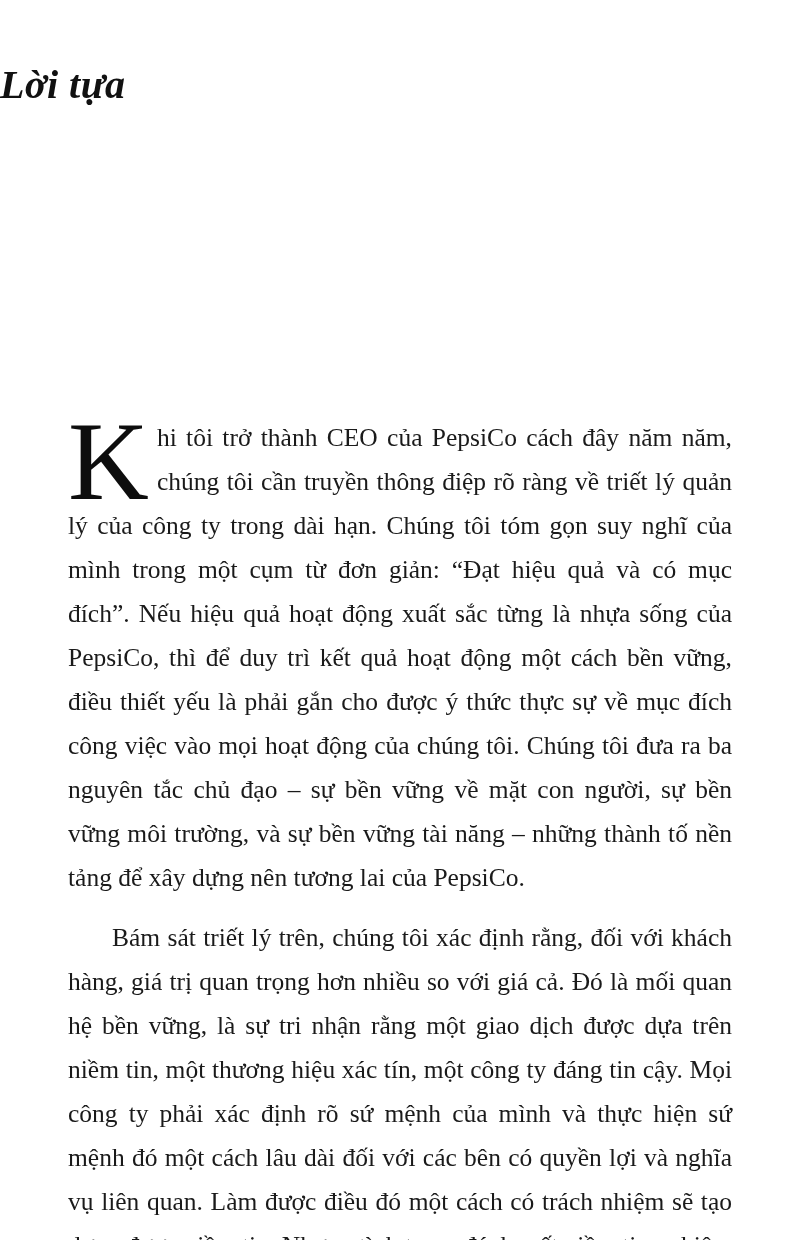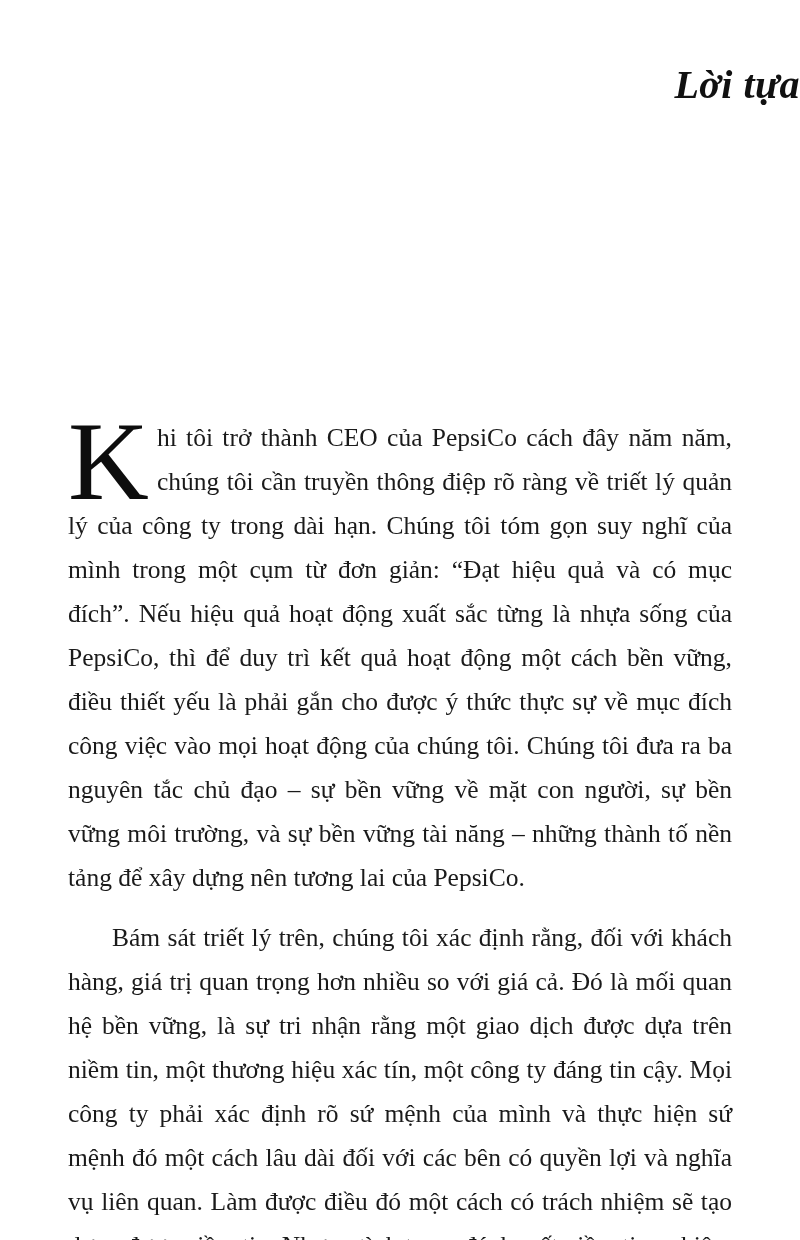--- a/index.html
+++ b/index.html
@@ -21,21 +21,21 @@
     height: 1240px;
     box-sizing: border-box;
     overflow: hidden;
   }
 
   .chapter-title {
     position: absolute;
     top: 34px;
     left: 0;
     width: 800px;
-    text-align: right;
+    text-align: left;
     font-style: italic;
     font-size: 40px;
     letter-spacing: 0.5px;
     color: #111111;
     font-family: "Liberation Serif", "DejaVu Serif", serif;
   }
 
   .body-area {
     position: absolute;
     top: 400px;

